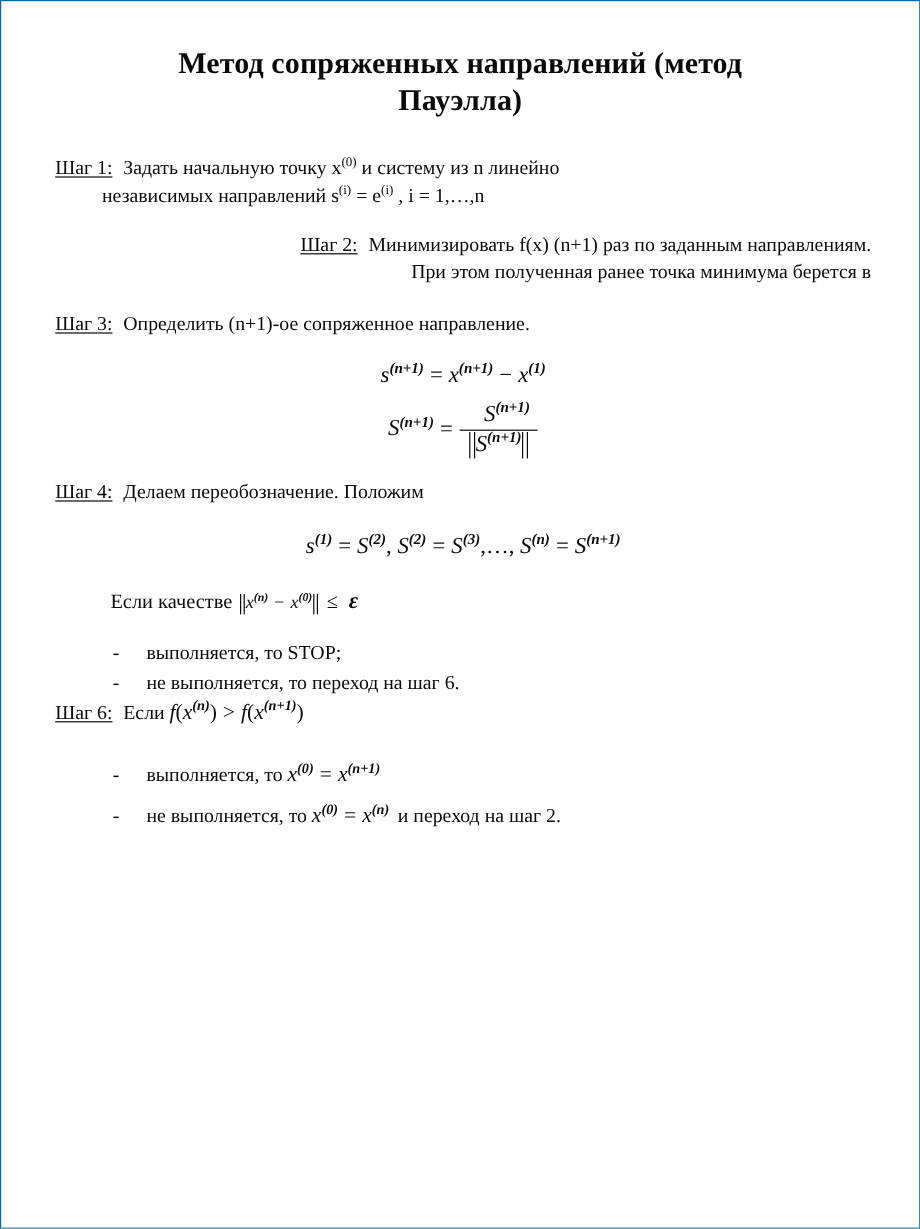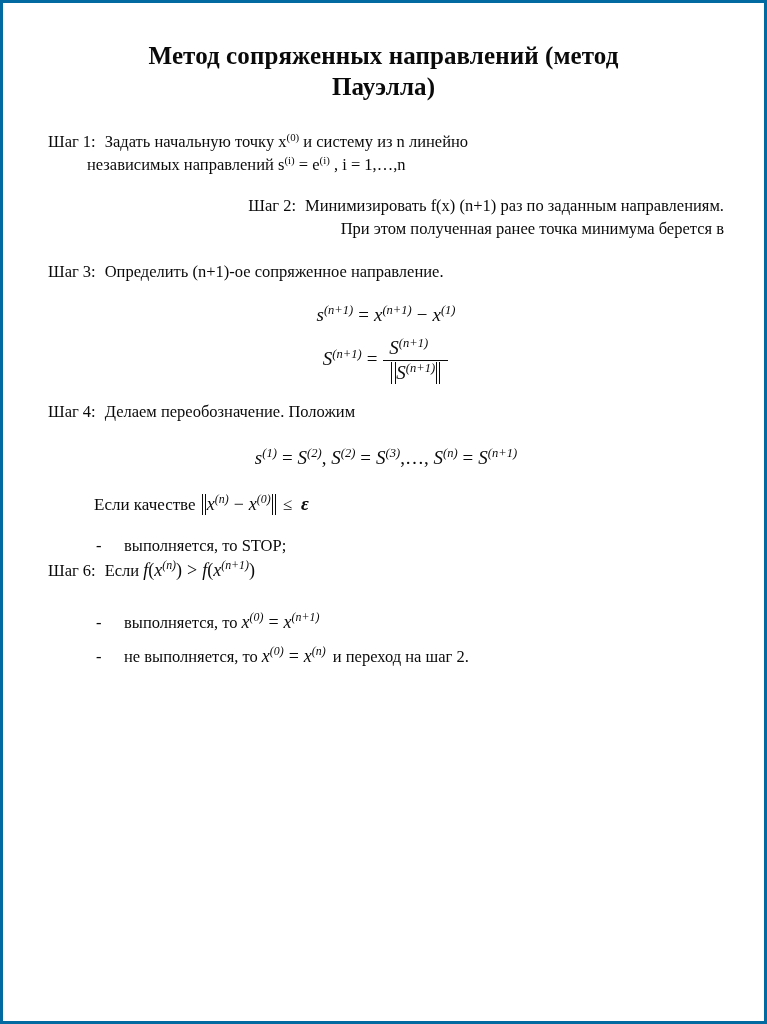--- a/index.html
+++ b/index.html
@@ -10,21 +10,21 @@
   }
   body {
     font-family: "Liberation Serif", "DejaVu Serif", serif;
     color: #0a0a0a;
   }
   #page {
     position: relative;
     width: 767px;
     height: 1024px;
     background: #ffffff;
-    border: 3px solid #0369a1;
+    border: 1px solid #0369a1;
     box-sizing: border-box;
     overflow: hidden;
   }
 
   
   .doc-title {
     font-size: 25px;
     font-weight: bold;
     text-align: center;
     line-height: 1.22;
@@ -38,20 +38,21 @@
     padding: 0 40px 0 45px;
   }
   .step {
     font-size: 16.5px;
     line-height: 1.42;
   }
   .step-line {
     white-space: nowrap;
   }
   .step-label {
+    text-decoration: underline;
     text-underline-offset: 2px;
     margin-right: 9px;
   }
   .step-cont {
     display: block;
     padding-left: 39px;
   }
 
   
   .s1 { margin-top: 28px; }
@@ -66,20 +67,21 @@
     font-family: "Liberation Serif", "DejaVu Serif", serif;
   }
   .mi {            
     font-style: italic;
   }
   .sup {
     font-size: 0.66em;
     vertical-align: super;
     line-height: 0;
     font-style: italic;
+    font-weight: bold;
   }
   .sup-up {        
     font-size: 0.66em;
     vertical-align: super;
     line-height: 0;
     font-style: normal;
   }
   .op {
     margin: 0 5px;
   }
@@ -98,21 +100,21 @@
   }
   .eq-step4 {
     font-size: 19px;
     margin-top: 23px;
   }
 
   
   .frac {
     display: inline-block;
     vertical-align: middle;
-    text-align: left;
+    text-align: right;
     margin: 0 1px;
   }
   .frac .num {
     display: block;
     padding: 0 6px 1px 6px;
   }
   .frac .den {
     display: block;
     border-top: 1.6px solid #0a0a0a;
     padding: 1px 6px 0 6px;
@@ -223,25 +225,26 @@
       </span>
     </div>
 
     <div class="eq-block eq-step4 math">
       <span class="mi">s</span><span class="sup">(1)</span><span class="op">=</span><span class="mi">S</span><span class="sup">(2)</span><span>, </span><span class="mi">S</span><span class="sup">(2)</span><span class="op">=</span><span class="mi">S</span><span class="sup">(3)</span><span>,…, </span><span class="mi">S</span><span class="sup">(n)</span><span class="op">=</span><span class="mi">S</span><span class="sup">(n+1)</span>
     </div>
 
 
     <div class="cond-line math">
       <span>Если качестве</span>
-      <span class="norm" style="font-size:18px;"><span class="mi">x</span><span class="sup">(n)</span><span class="op">−</span><span class="mi">x</span><span class="sup">(0)</span></span><span class="op">≤</span><span class="eps">ε</span>
+      <span class="norm" style="font-size:15px;"><span class="mi">x</span><span class="sup">(n)</span><span class="op">−</span><span class="mi">x</span><span class="sup">(0)</span></span><span class="op">≤</span><span class="eps">ε</span>
     </div>
 
     <div class="bullets">
       <span class="bullet"><span class="dash">-</span><span>выполняется, то STOP;</span></span>
+      <span class="bullet"><span class="dash">-</span><span>не выполняется, то переход на шаг 6.</span></span>
     </div>
 
     <div class="step s6">
       <span class="step-line">
         <span class="step-label">Шаг 6:</span><span>Если</span><span class="math bullet-math"><span class="mi">f</span><span>(</span><span class="mi">x</span><span class="sup">(n)</span><span>)</span><span class="op">&gt;</span><span class="mi">f</span><span>(</span><span class="mi">x</span><span class="sup">(n+1)</span><span>)</span></span>
       </span>
     </div>
 
     <div class="bullets spaced" style="margin-top:22px;">
       <span class="bullet"><span class="dash">-</span><span>выполняется, то</span><span class="math bullet-math"><span class="mi">x</span><span class="sup">(0)</span><span class="op">=</span><span class="mi">x</span><span class="sup">(n+1)</span></span><span></span></span>

